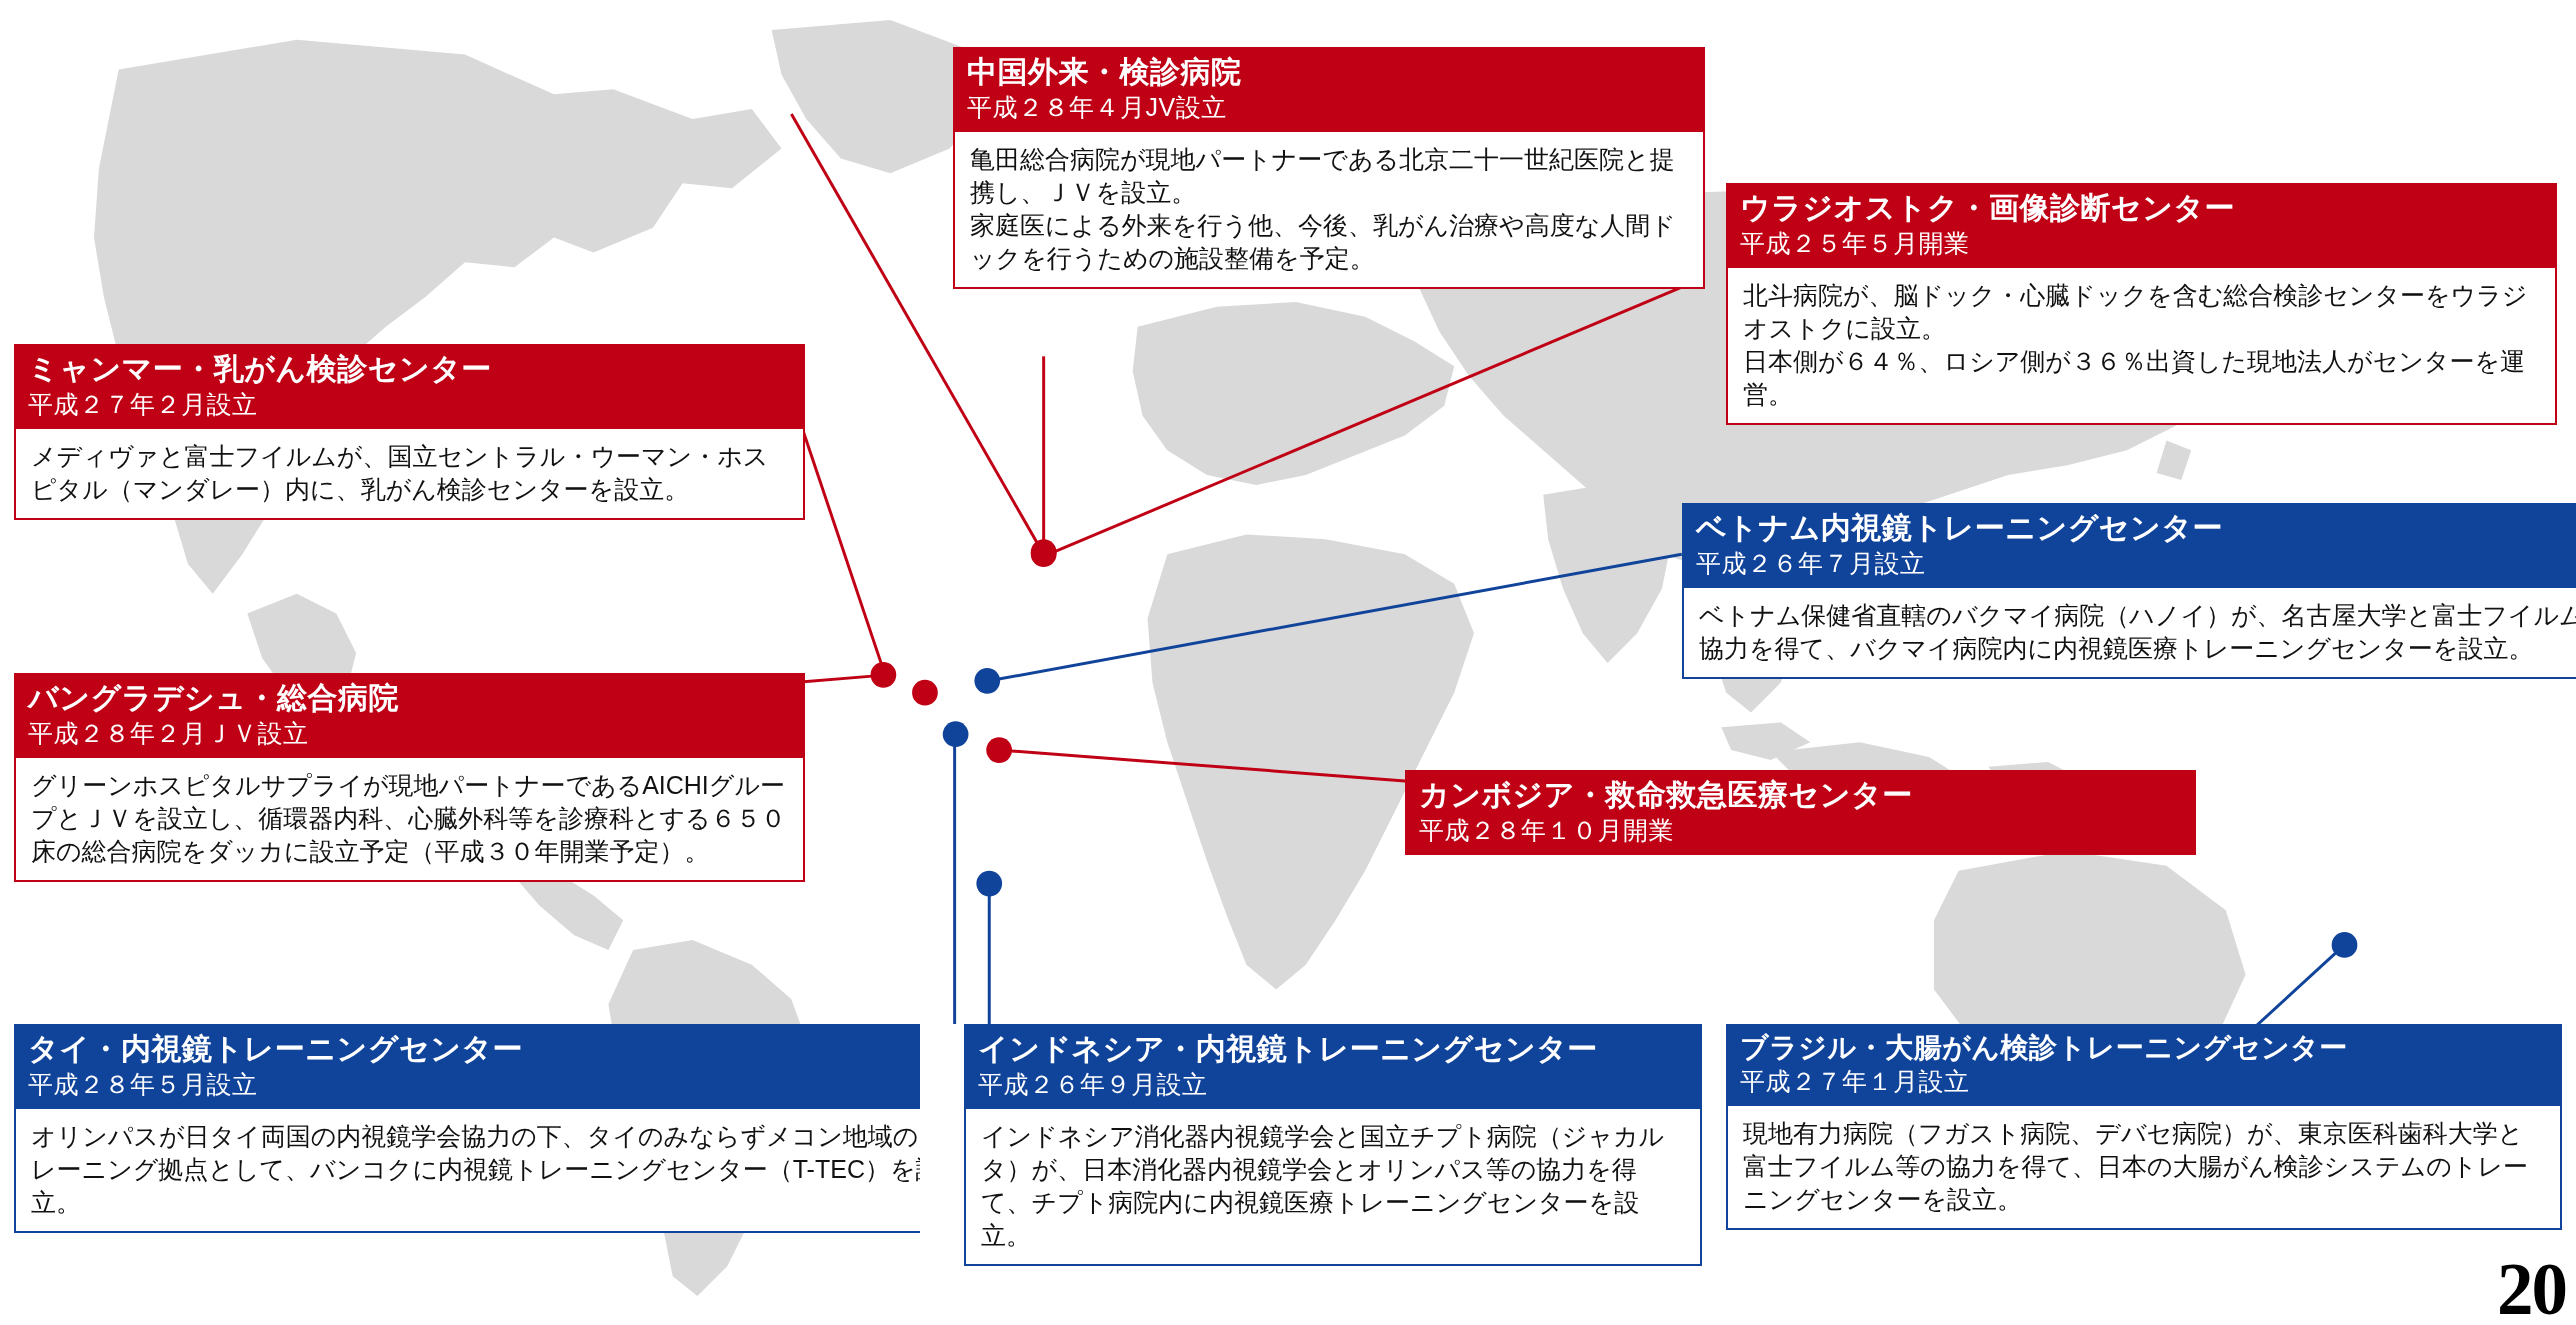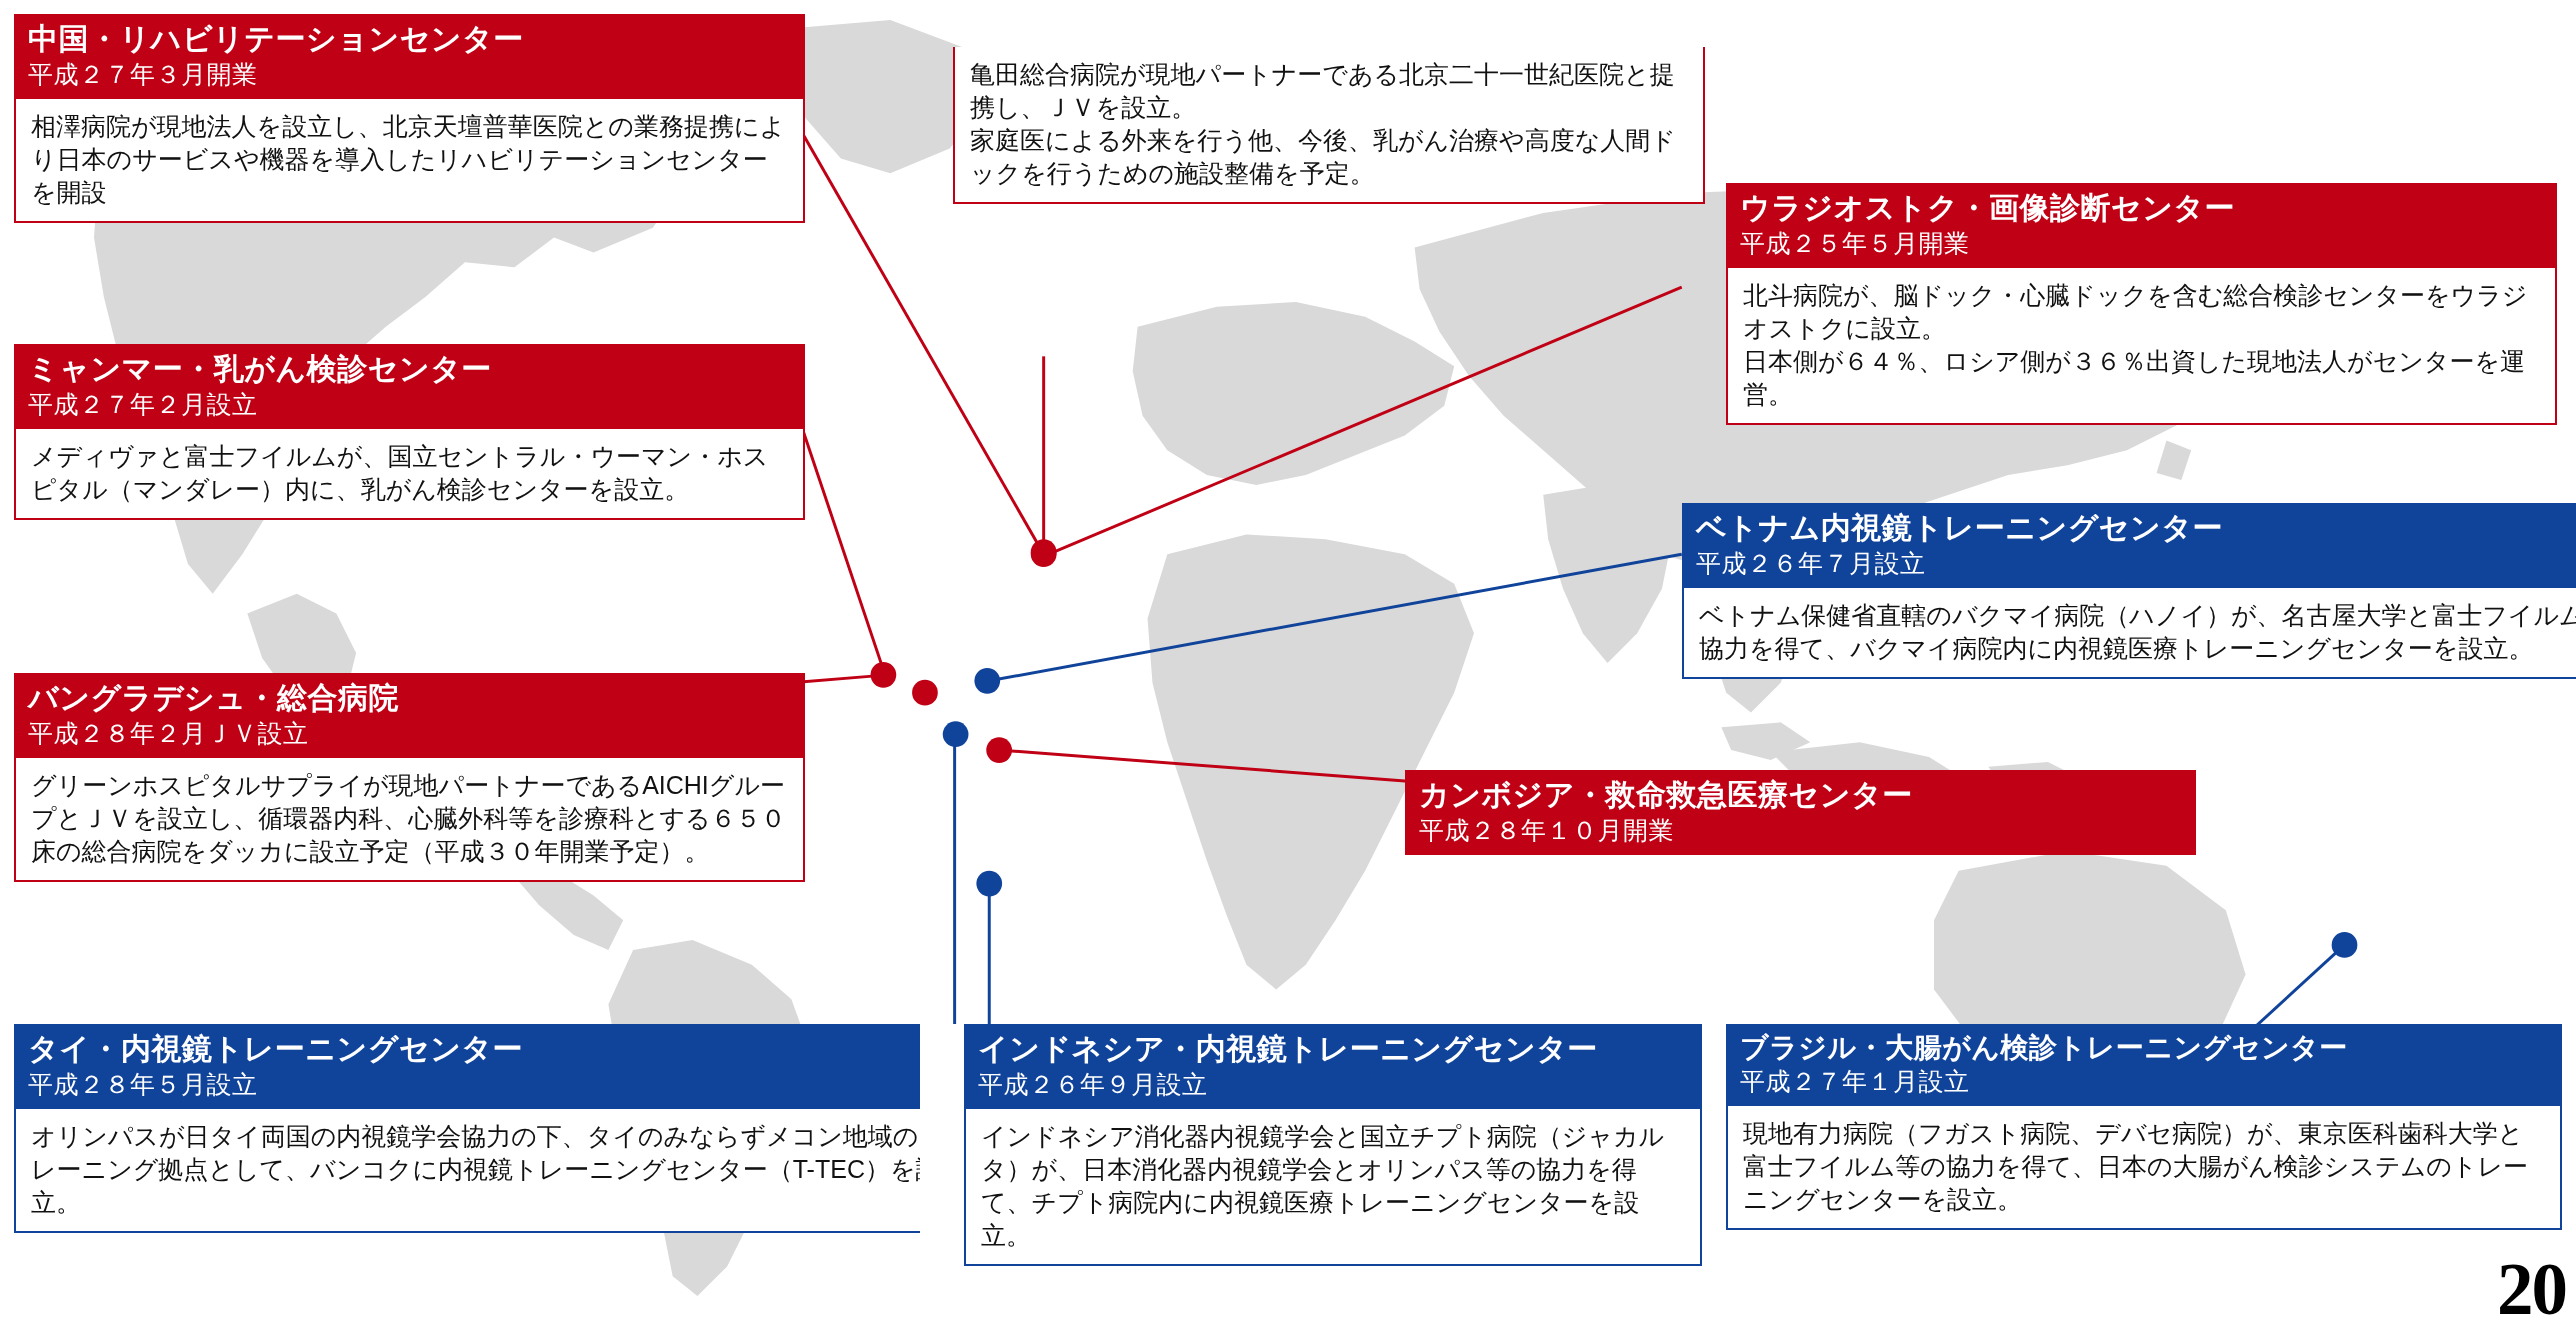--- a/index.html
+++ b/index.html
@@ -154,29 +154,20 @@
         <circle cx="935" cy="700" r="13" fill="#c00014"></circle>
         <circle cx="1010" cy="758" r="13" fill="#c00014"></circle>
         <circle cx="998" cy="688" r="13" fill="#10439a"></circle>
         <circle cx="966" cy="742" r="13" fill="#10439a"></circle>
         <circle cx="1000" cy="893" r="13" fill="#10439a"></circle>
         <circle cx="2370" cy="955" r="13" fill="#10439a"></circle>
       </g>
     </svg>
   </div>
 
-  <div class="card red" style="left:14px; top:14px; width:791px;">
-    <div class="hdr">
-      <div class="t1">中国・リハビリテーションセンター</div>
-      <div class="t2">平成２７年３月開業</div>
-    </div>
-    <div class="body">
-      <p>相澤病院が現地法人を設立し、北京天壇普華医院との業務提携により日本のサービスや機器を導入したリハビリテーションセンターを開設</p>
-    </div>
-  </div>
 
   <div class="card red" style="left:14px; top:344px; width:791px;">
     <div class="hdr">
       <div class="t1">ミャンマー・乳がん検診センター</div>
       <div class="t2">平成２７年２月設立</div>
     </div>
     <div class="body">
       <p>メディヴァと富士フイルムが、国立セントラル・ウーマン・ホスピタル（マンダレー）内に、乳がん検診センターを設立。</p>
     </div>
   </div>
@@ -195,20 +186,24 @@
     <div class="hdr">
       <div class="t1">タイ・内視鏡トレーニングセンター</div>
       <div class="t2">平成２８年５月設立</div>
     </div>
     <div class="body">
       <p>オリンパスが日タイ両国の内視鏡学会協力の下、タイのみならずメコン地域のトレーニング拠点として、バンコクに内視鏡トレーニングセンター（T-TEC）を設立。</p>
     </div>
   </div>
 
   <div class="card red" style="left:953px; top:47px; width:752px;">
+    <div class="hdr">
+      <div class="t1">中国外来・検診病院</div>
+      <div class="t2">平成２８年４月JV設立</div>
+    </div>
     <div class="body">
       <p style="white-space:pre-line;">亀田総合病院が現地パートナーである北京二十一世紀医院と提携し、ＪＶを設立。
 家庭医による外来を行う他、今後、乳がん治療や高度な人間ドックを行うための施設整備を予定。</p>
     </div>
   </div>
 
   <div class="card blue" style="left:920px; top:1024px; width:782px;padding-left:44px;">
     <div class="hdr">
       <div class="t1">インドネシア・内視鏡トレーニングセンター</div>
       <div class="t2">平成２６年９月設立</div>

